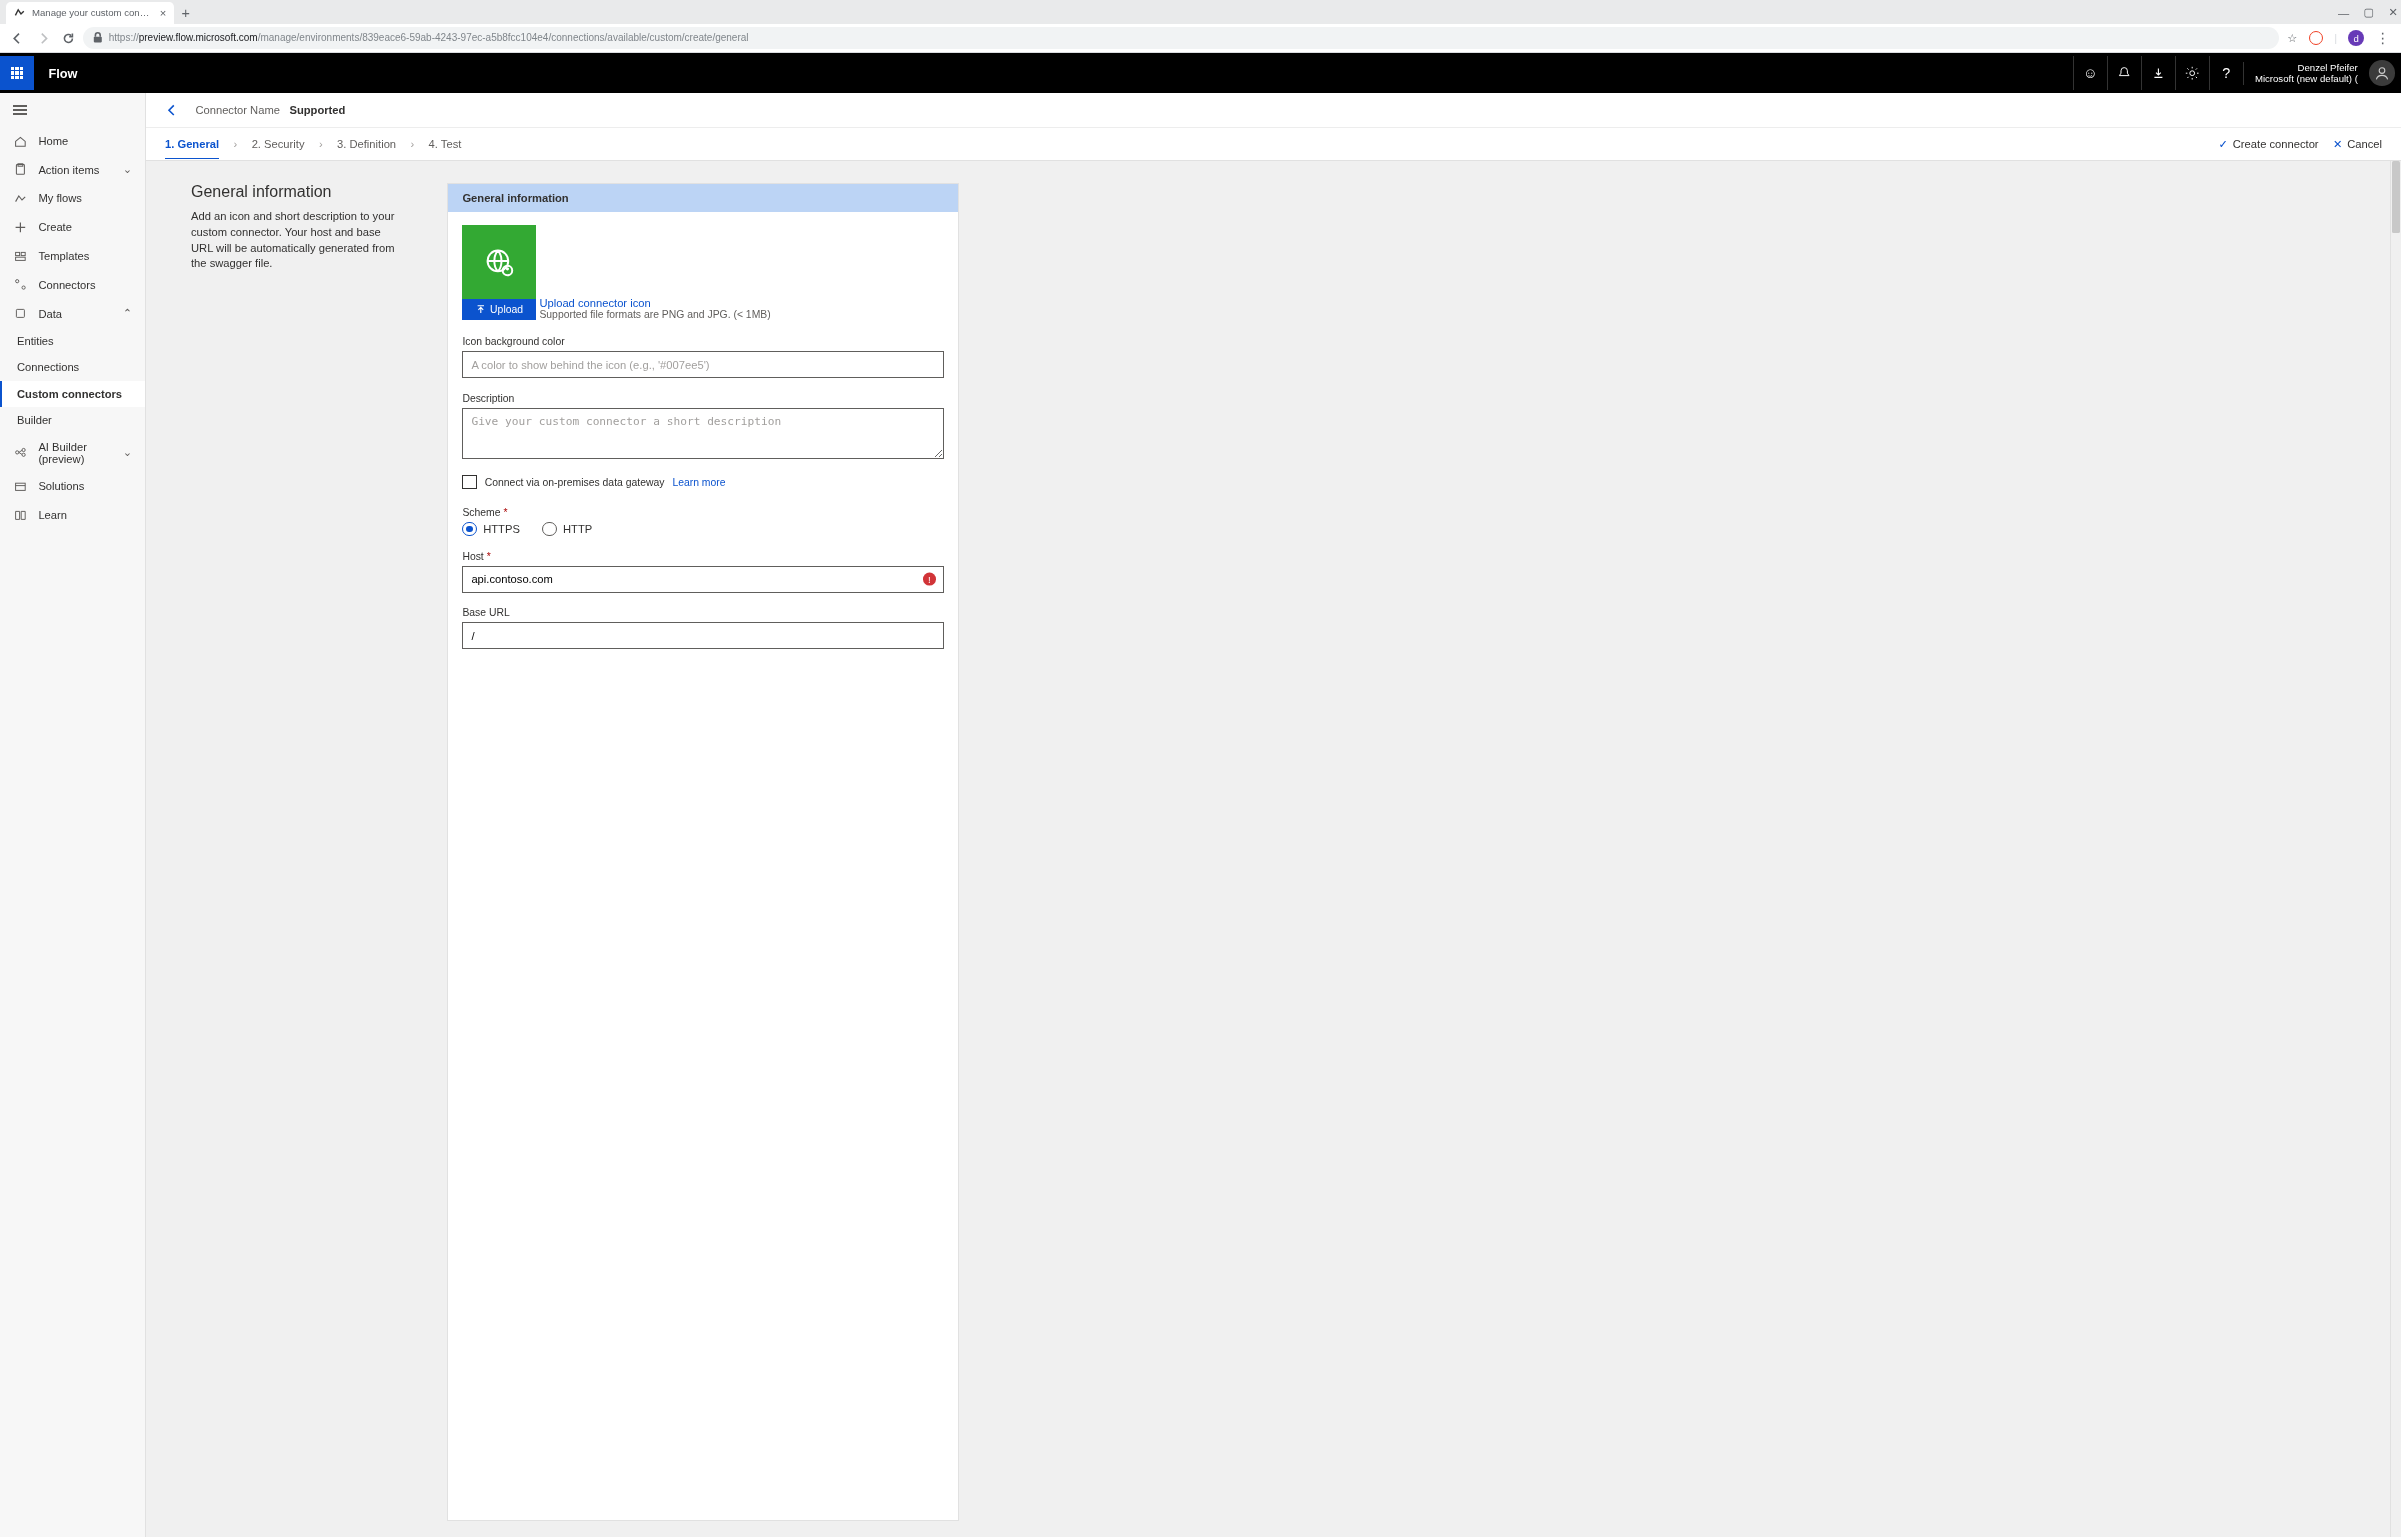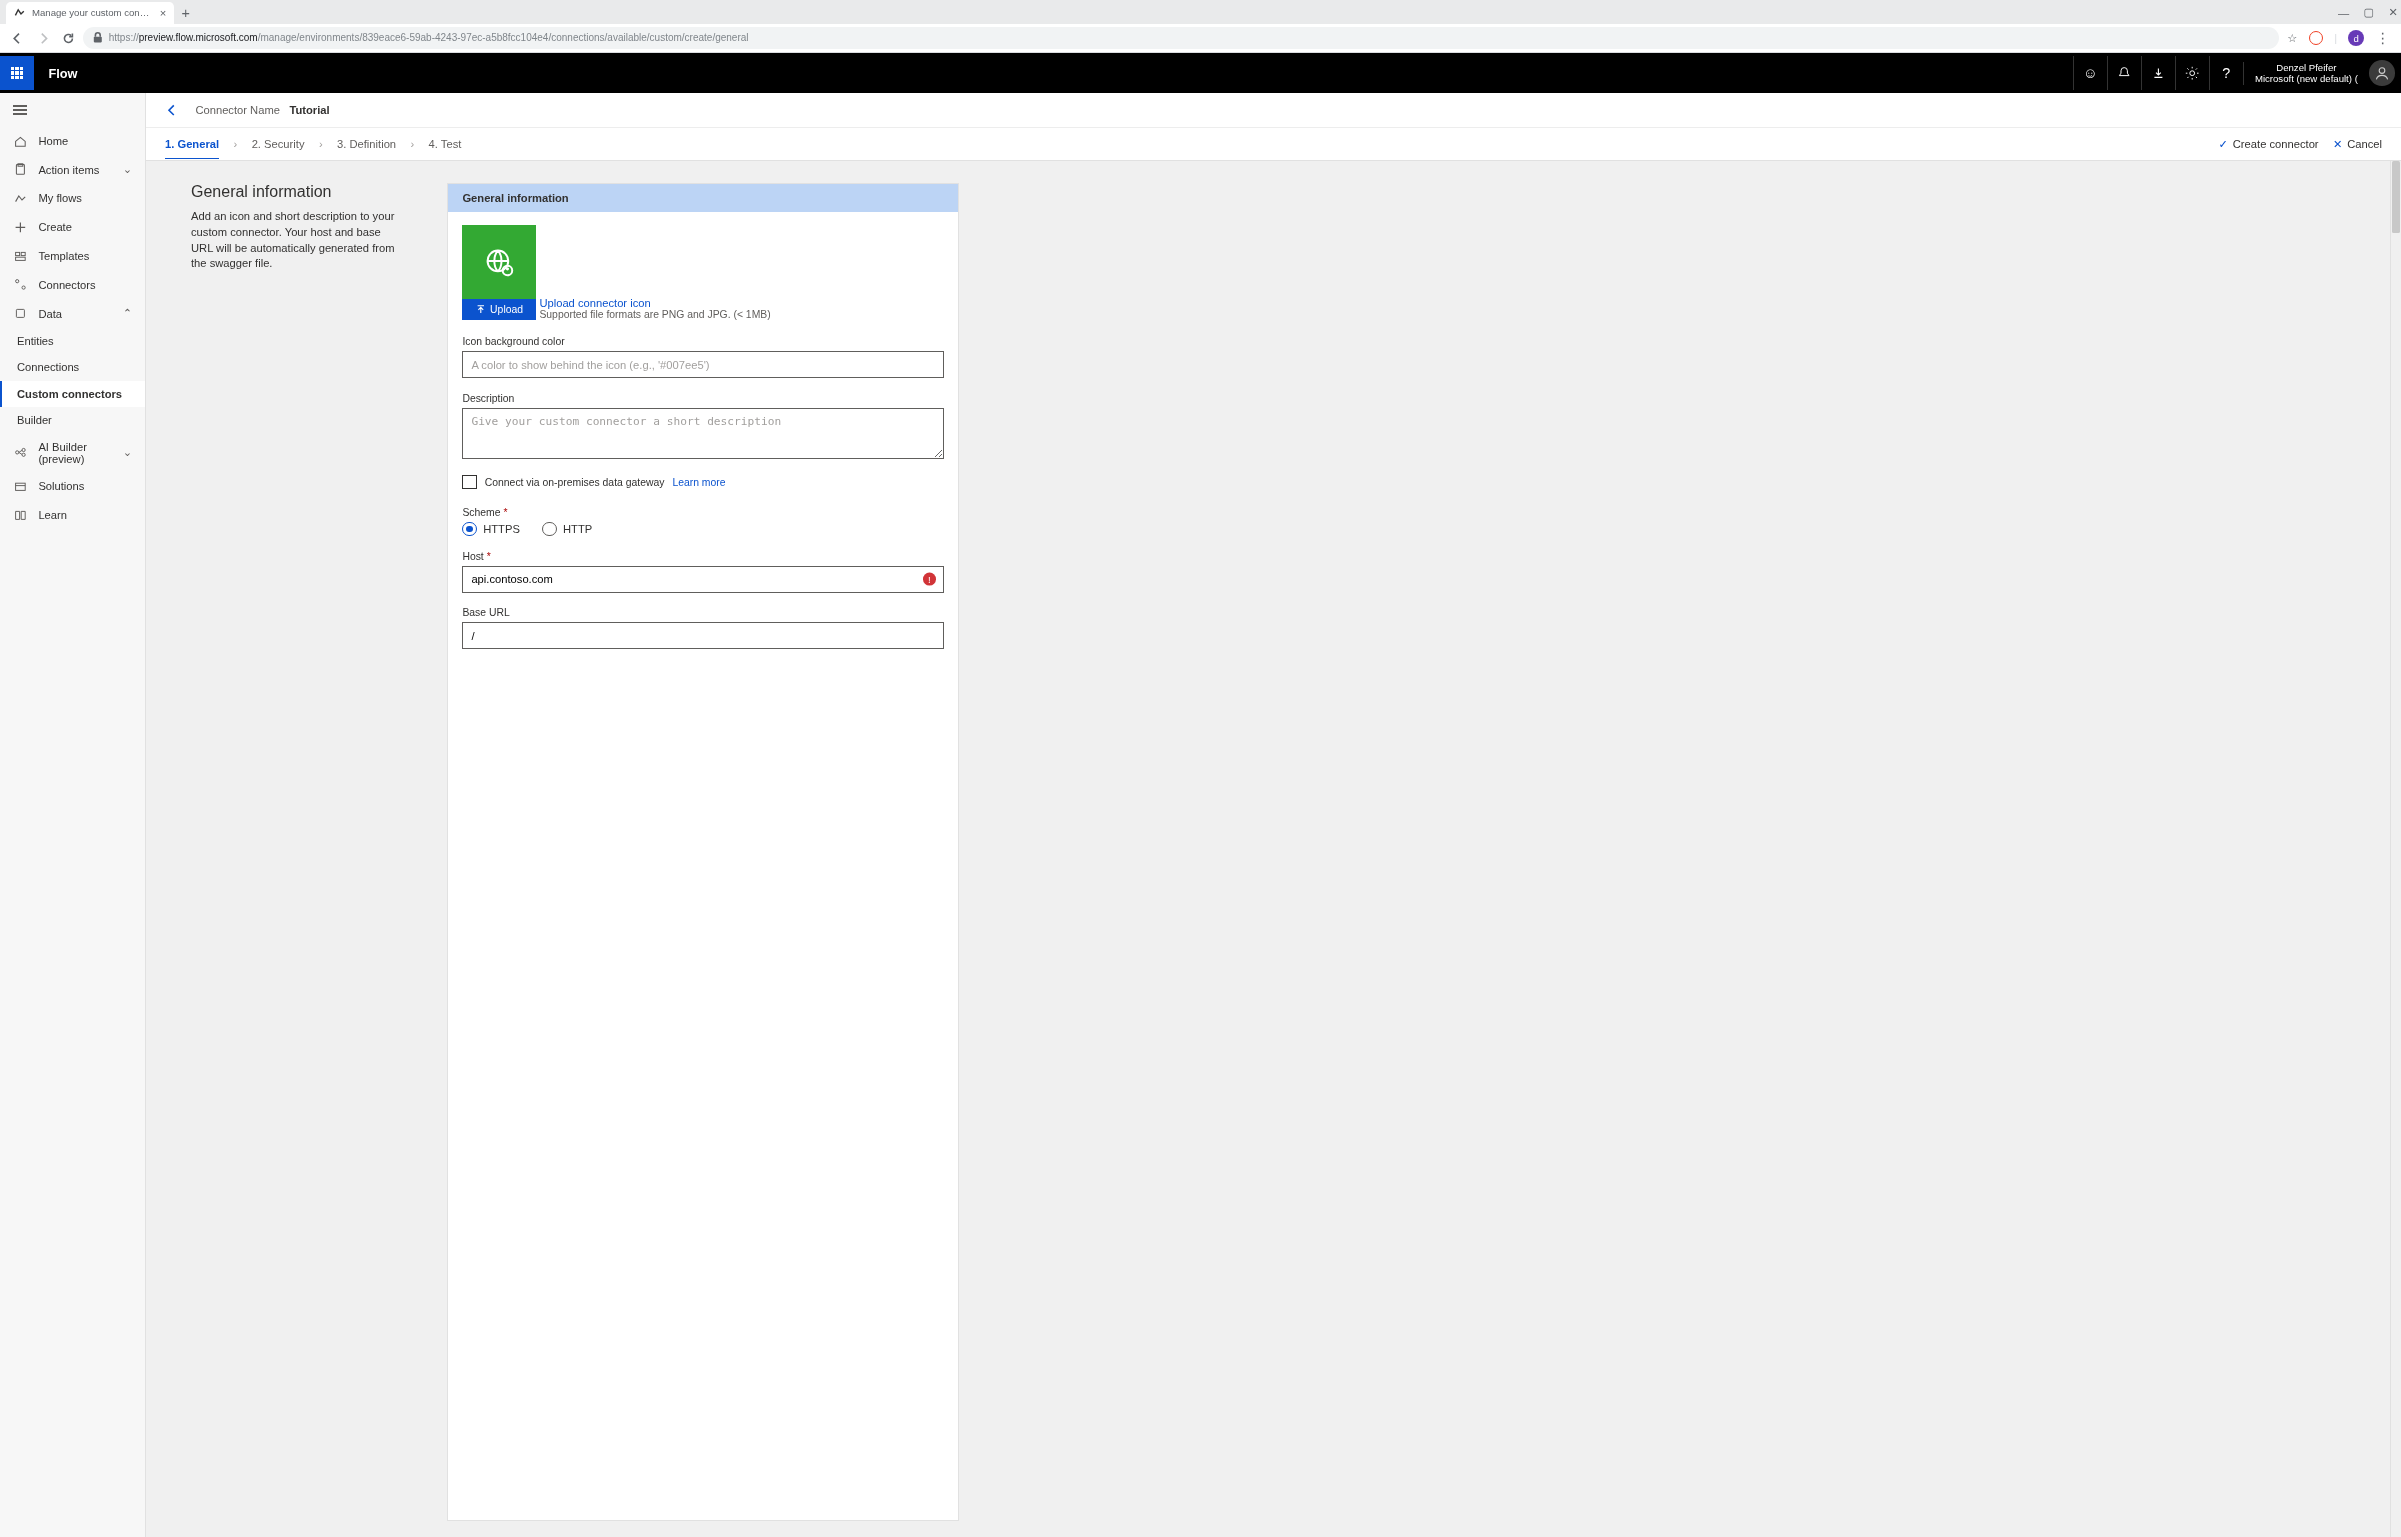--- a/index.html
+++ b/index.html
@@ -25,21 +25,21 @@
   .kebab { font-size:14.4px; color:#5f6368; }
 
   
   .app-header { height:40px; background:#000; color:#fff; display:flex; align-items:center; }
   .waffle { width:34px; height:34px; background:#0b53ce; display:flex; align-items:center; justify-content:center; }
   .waffle-grid { display:grid; grid-template-columns:repeat(3,3.2px); grid-template-rows:repeat(3,3.2px); gap:1.6px;}
   .waffle-grid span { background:#fff; width:3.2px; height:3.2px;}
   .brand { font-size:12.8px; font-weight:600; padding-left:14.4px; }
   .hdr-spacer { flex:1; }
   .hdr-btn { width:34px; height:34px; display:flex; align-items:center; justify-content:center; border-left:0.8px solid #333; font-size:14.4px; }
-  .tenant { padding: 0 8px 0 11.2px; border-left:0.8px solid #333; text-align:center; font-size:9.6px; line-height:1.2; }
+  .tenant { padding: 0 8px 0 11.2px; border-left:0.8px solid #333; text-align:right; font-size:9.6px; line-height:1.2; }
   .tenant .n1 { display:block; }
   .hdr-avatar { width:25.6px; height:25.6px; border-radius:50%; background:#3b3b3b; display:flex; align-items:center; justify-content:center; margin:0 6.4px 0 3.2px; }
 
   
   .app-body { display:flex; height: calc(100vh - 53px - 34px); }
   .sidebar { width: 146px; background:#f7f7f7; border-right:0.8px solid #e1e1e1; display:flex; flex-direction:column; }
   .hamburger { padding:9.6px 12.8px; }
   .hamburger div { width:14.4px; height:1.6px; background:#605e5c; margin:2.4px 0; }
   .nav-item { display:flex; align-items:center; gap:11.2px; padding:7.2px 12.8px; color:#323130; font-size:11.2px; cursor:pointer; position:relative; }
   .nav-item.sub { padding-left:17px; }
@@ -324,21 +324,21 @@
 
   <div class="content">
     <div class="crumb-row">
       <span class="back-arrow">
         <svg width="14.4" height="14.4" viewBox="0 0 18 18">
             <path d="M11 3L5 9l6 6" stroke="#0b53ce" stroke-width="2" fill="none"></path>
           </svg>
       </span>
       <span>
         <span class="cn-label">Connector Name</span>
-        <span class="cn-value">Tutorial</span>
+        <span class="cn-value">Supported</span>
       </span>
     </div>
 
     <div class="steps-row">
       <span class="step active">1. General</span>
       <span class="step-sep">›</span>
       <span class="step">2. Security</span>
       <span class="step-sep">›</span>
       <span class="step">3. Definition</span>
       <span class="step-sep">›</span>

